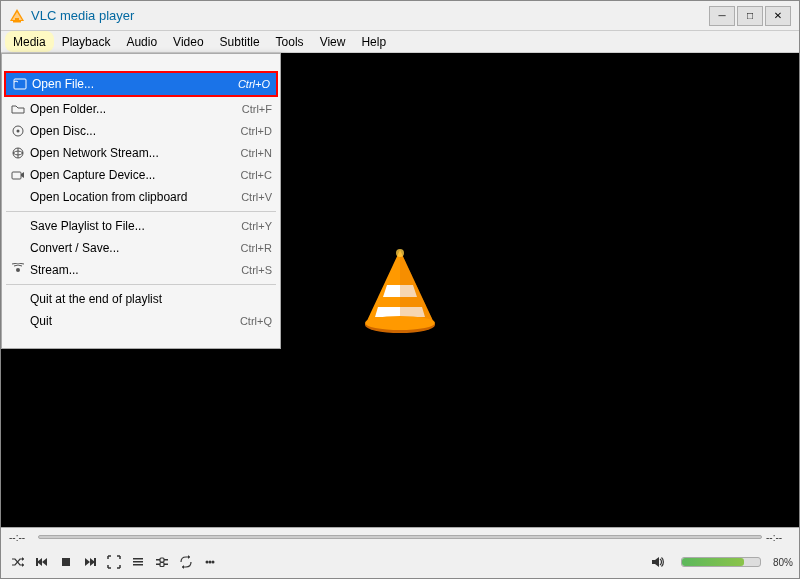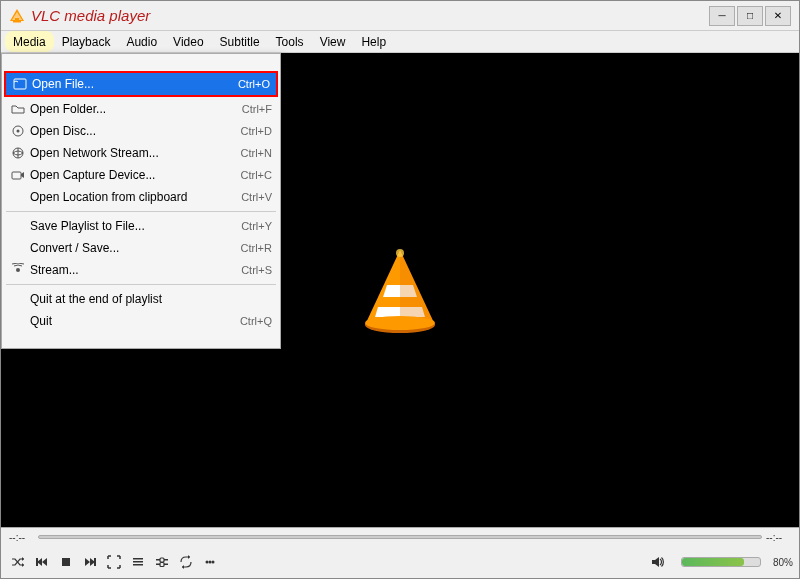--- a/index.html
+++ b/index.html
@@ -35,24 +35,23 @@
     }
 
     .title-bar-icon {
       width: 16px;
       height: 16px;
       margin-right: 6px;
       flex-shrink: 0;
     }
 
     .title-bar-text {
-      font-size: 15px;
-      color: #b91c1c;
+      font-size: 13px;
+      color: #0369a1;
       flex: 1;
-      font-style: italic;
     }
 
     .title-bar-controls {
       display: flex;
       gap: 2px;
     }
 
     .title-bar-btn {
       width: 26px;
       height: 20px;
@@ -121,20 +120,21 @@
       background: #1a73e8;
       color: #fff;
       border: 2px solid #ff0000;
       margin: 1px 2px;
       padding: 1px 6px;
       height: 26px;
     }
 
     .menu-entry.highlighted .shortcut {
       color: #fff;
+      font-style: italic;
     }
 
     .menu-entry-icon {
       width: 16px;
       height: 16px;
       margin-right: 4px;
       flex-shrink: 0;
       display: flex;
       align-items: center;
       justify-content: center;

